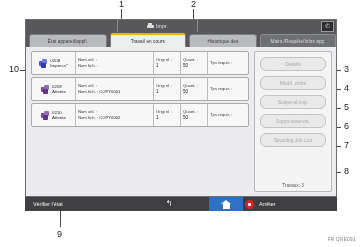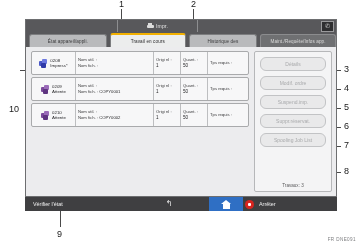--- a/index.html
+++ b/index.html
@@ -108,21 +108,21 @@
 
 <div class="leader h" style="left:308px;top:146px;width:33px;"></div>
 <div class="callout-num" style="left:344px;top:141px;">7</div>
 
 <div class="leader h" style="left:243px;top:172px;width:98px;"></div>
 <div class="leader v" style="left:243px;top:70px;height:102px;"></div>
 <div class="leader h" style="left:225px;top:70px;width:19px;"></div>
 <div class="callout-num" style="left:344px;top:167px;">8</div>
 
 <div class="leader h" style="left:20px;top:70px;width:18px;"></div>
-<div class="callout-num" style="left:9px;top:65px;margin-top:40px;">10</div>
+<div class="callout-num" style="left:9px;top:65px;">10</div>
 
 <div class="leader v" style="left:60px;top:117px;height:110px;"></div>
 <div class="callout-num" style="left:57px;top:230px;">9</div>
 
 <div class="screen">
 
   <div class="hdr">
     <div class="hdr-seg hdr-left"></div>
     <div class="hdr-seg hdr-mid">
       <span class="printer-ic">

